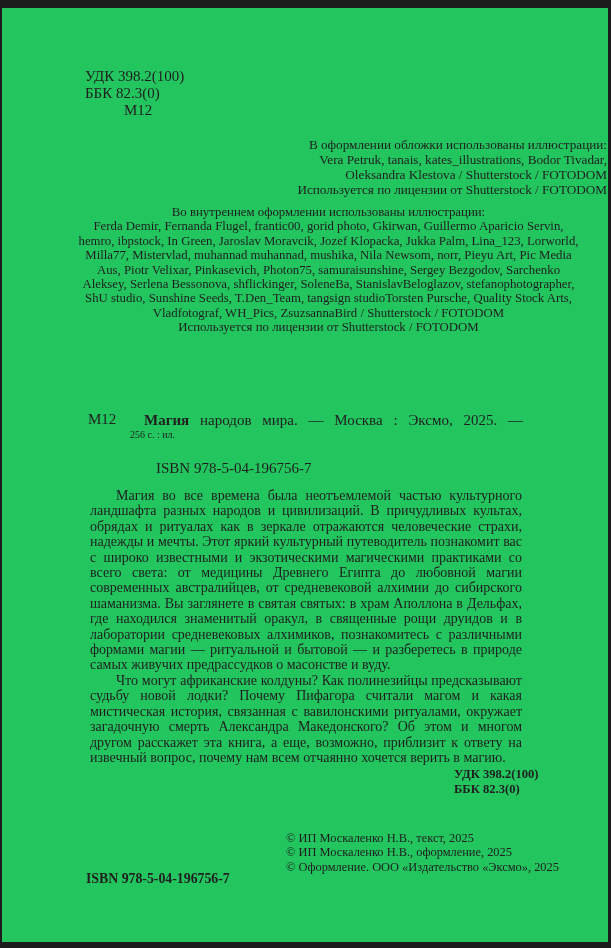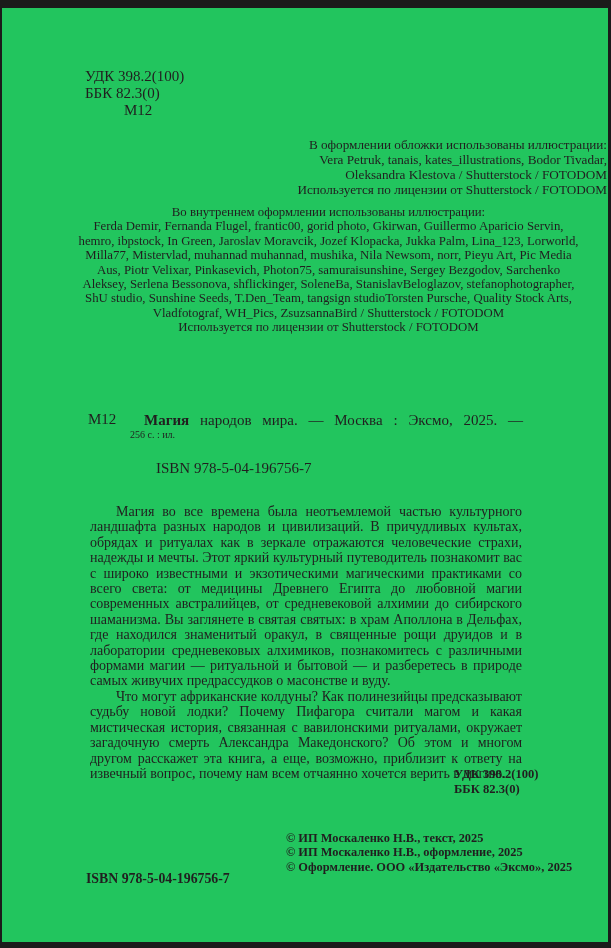--- a/index.html
+++ b/index.html
@@ -62,42 +62,42 @@
     font-size: 10px;
     text-align: right;
   }
   .isbn-top {
     left: 154px; top: 452px;
     font-size: 15px;
   }
 
   
   .annotation {
-    left: 88px; top: 480px; width: 432px; margin-top: 16px;
+    left: 88px; top: 480px; width: 432px;
   }
   .annotation p {
     margin: 0;
     font-size: 14px;
     line-height: 15.4px;
     text-indent: 26px;
     text-align: justify;
   }
 
   
   .bottom-codes {
     left: 452px; top: 759px;
     font-weight: bold;
     font-size: 12.6px; line-height: 15px;
     white-space: nowrap;
   }
 
   
   .copyrights {
     left: 284px; top: 823px;
-    font-weight: bold;
+    font-weight: normal;
     font-size: 12.4px; line-height: 14.3px;
     white-space: nowrap;
   }
   .isbn-bottom {
     left: 84px; top: 863px;
     font-weight: bold;
     font-size: 13.8px;
     white-space: nowrap;
   }
   b { font-weight: bold; }

